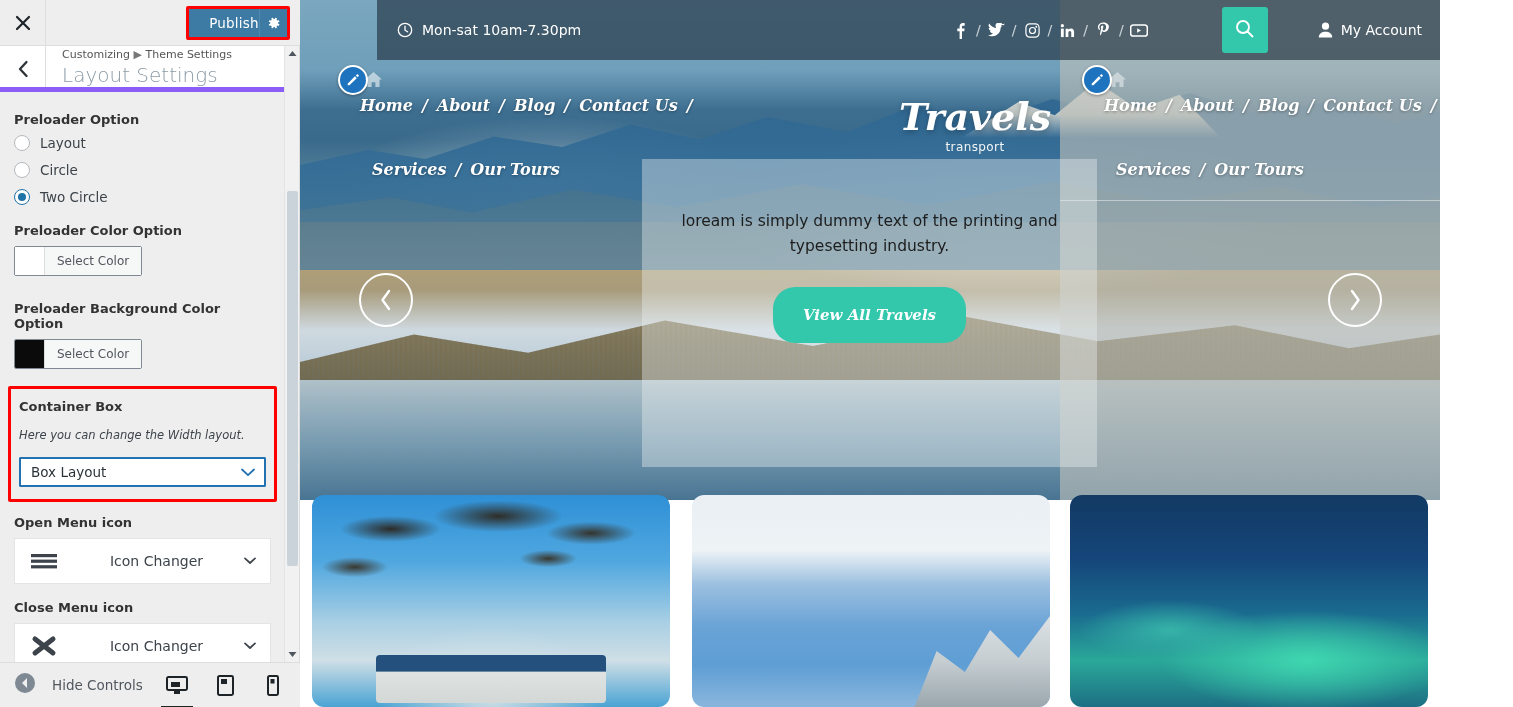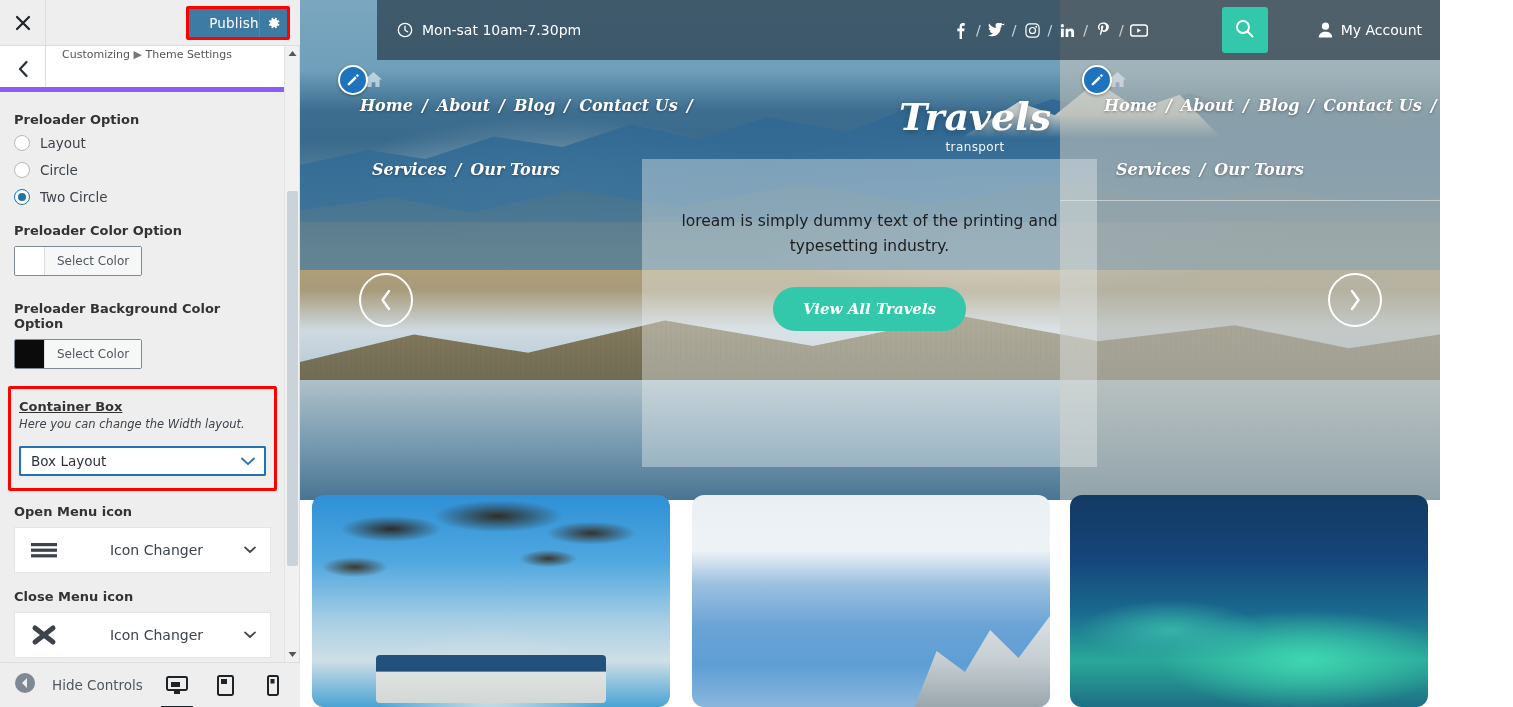--- a/index.html
+++ b/index.html
@@ -92,21 +92,21 @@
   .color-btn {
     padding:0 12px; display:flex; align-items:center;
     font-size:12px; color:#50575e; background:#f6f7f7;
   }
 
   
   #container-box-group {
     border:3px solid #ff0000; border-radius:2px;
     margin:14px -6px 0 -6px; padding:8px 8px 12px 8px;
   }
-  #container-box-group .ctl-label { margin-top:2px; margin-bottom:3px;text-decoration:underline; }
+  #container-box-group .ctl-label { margin-top:2px; margin-bottom:14px; }
   .ctl-desc { font-size:11.5px; color:#3c434a; font-style:italic; margin-bottom:15px; }
   .select-box {
     height:30px; border:1px solid #2271b1; border-radius:1px; background:#fff;
     display:flex; align-items:center; justify-content:space-between;
     padding:0 10px 0 11px; font-size:13.5px; color:#2c3338; cursor:pointer;
     box-shadow:0 0 0 1px #2271b1 inset;
   }
   .icon-changer {
     height:46px; background:#fff; border:1px solid #e4e4e4;
     display:flex; align-items:center; padding:0 14px; margin-bottom:4px;
@@ -269,21 +269,21 @@
     font-family:"DejaVu Serif","Liberation Serif",serif;
     font-size:48px; font-style:italic; font-weight:bold; color:#141414;
     line-height:58px; text-align:center; width:400px;
   }
   #slide-desc {
     margin-top:22px; width:400px; text-align:center;
     font-size:15.5px; color:#1d1d1d; line-height:25px;
   }
   #slide-cta {
     margin-top:28px; background:#33c7ac; color:#fff; border:none;
-    border-radius:22px; height:44px; padding:0 30px;
+    border-radius:22px; height:56px; padding:0 30px;
     font-family:"DejaVu Serif","Liberation Serif",serif;
     font-size:15px; font-weight:bold; font-style:italic; cursor:pointer;
   }
   .arrow-btn {
     position:absolute; width:54px; height:54px; border-radius:50%;
     border:2px solid #fff; display:flex; align-items:center; justify-content:center;
     color:#fff; font-size:22px; z-index:9; cursor:pointer;
   }
   #arrow-prev { left:59px; top:273px; }
   #arrow-next { left:1028px; top:273px; }
@@ -353,20 +353,21 @@
       <svg width="12" height="18" viewBox="0 0 12 18" aria-hidden="true">
         <path d="M9.5 2 L3 9 L9.5 16" stroke="#2c3338" stroke-width="2.3" fill="none" stroke-linecap="round" stroke-linejoin="round"></path>
       </svg>
     </div>
     <div id="cz-titles">
       <div id="cz-breadcrumb">
         <span>Customizing</span>
         <span class="sep">▶</span>
         <span>Theme Settings</span>
       </div>
+      <div id="cz-panel-title">Layout Settings</div>
     </div>
   </div>
 
   <div id="cz-body">
 
     <div class="ctl-label">Preloader Option</div>
 
     <div class="radio-row">
       <span class="radio"></span>
       <span class="radio-label">Layout</span>

